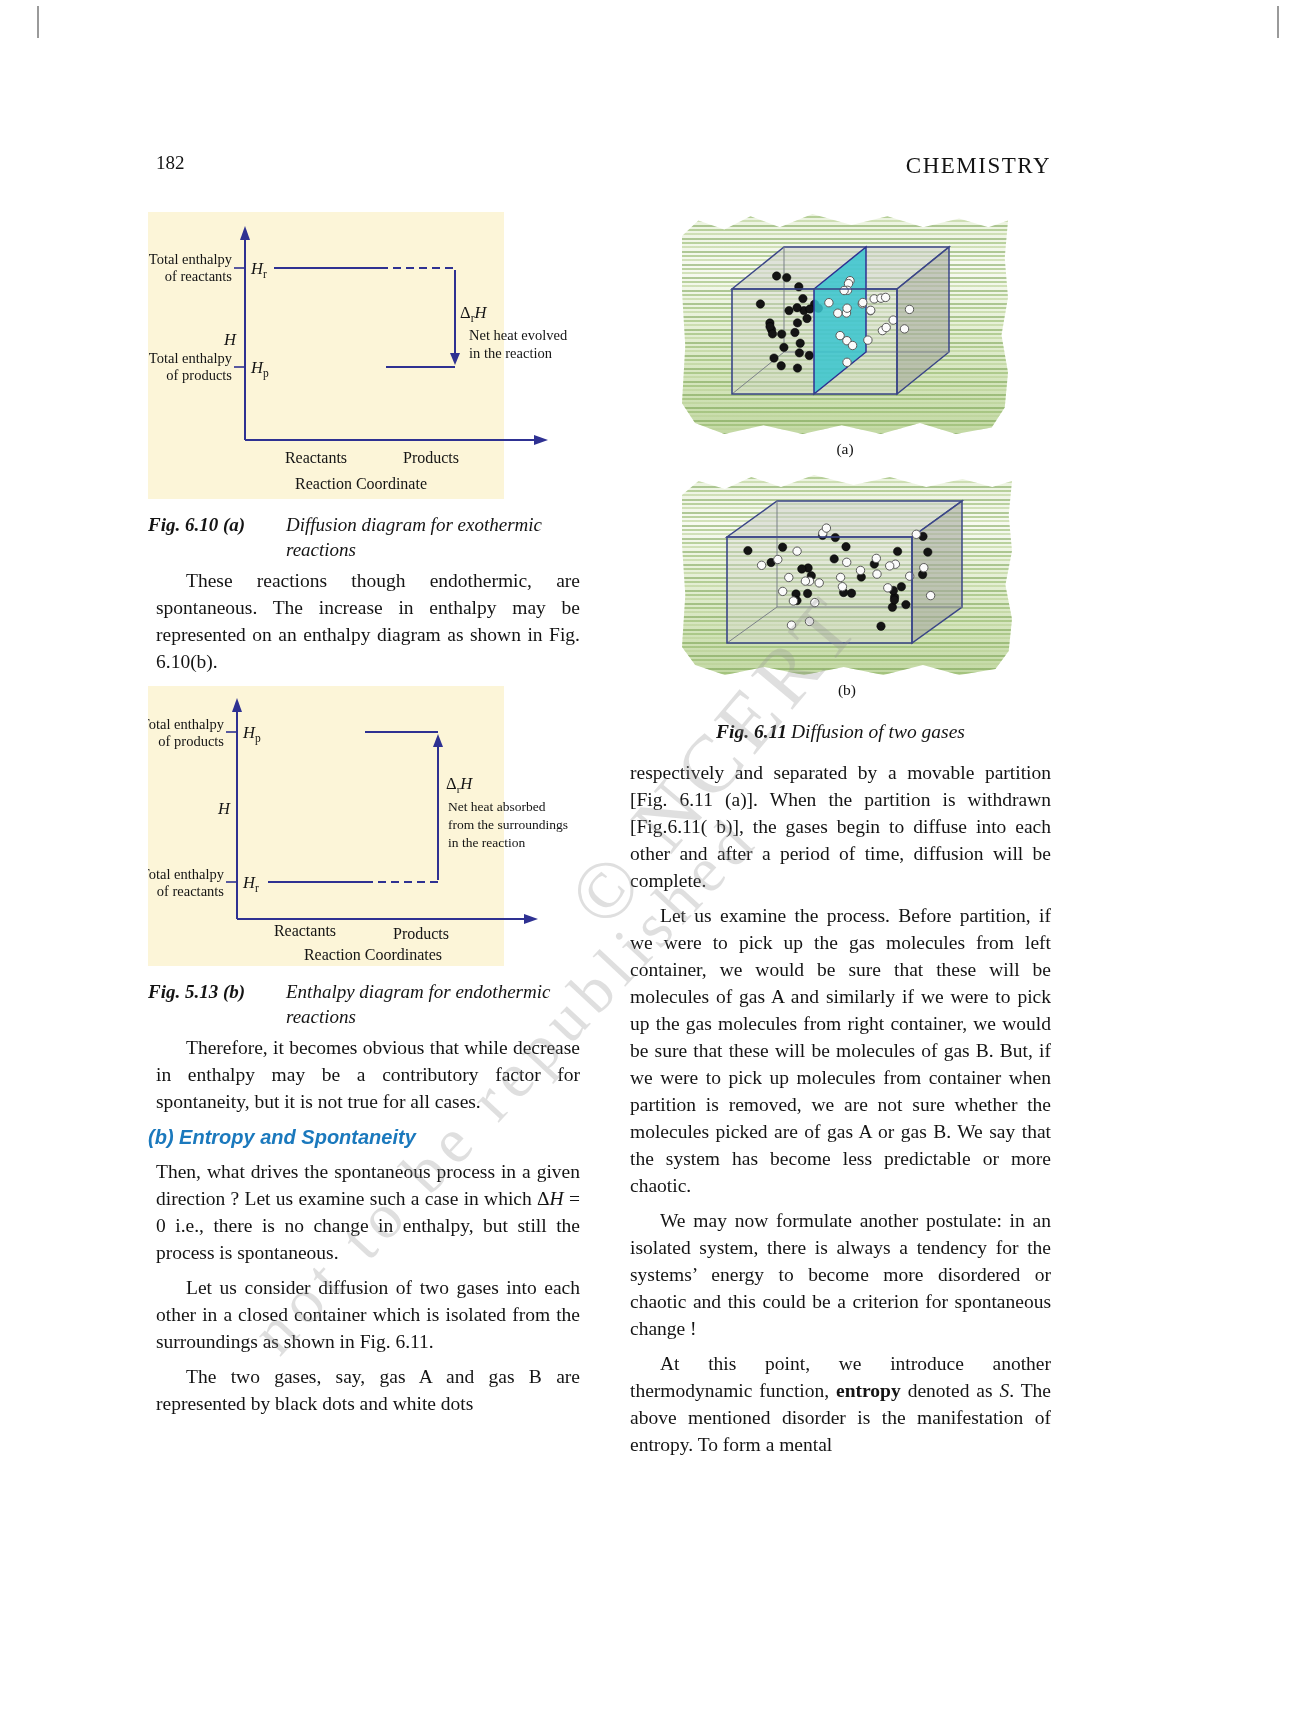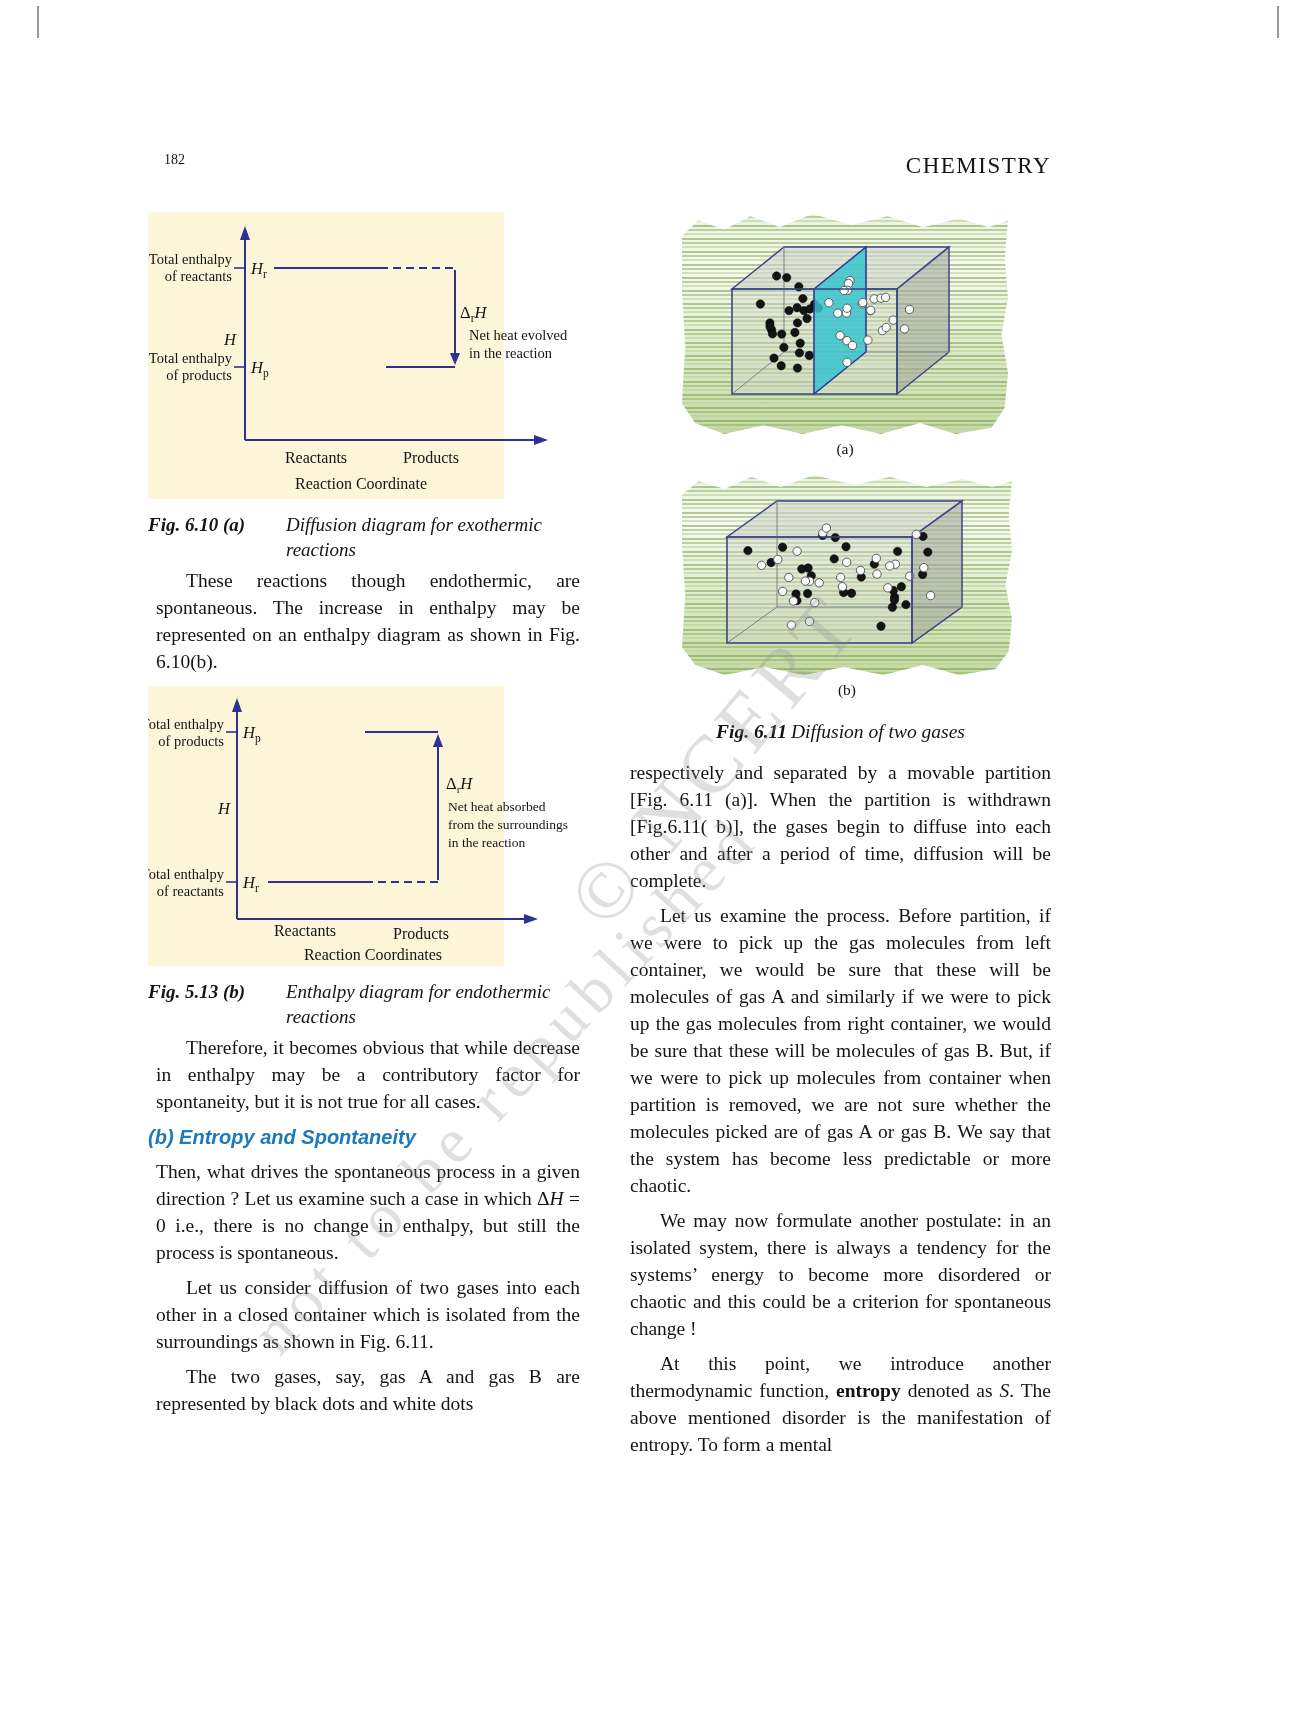--- a/index.html
+++ b/index.html
@@ -2,21 +2,21 @@
 <html><head>
 <meta charset="utf-8">
 <style>
   *{margin:0;padding:0;box-sizing:border-box}
   html,body{background:#ffffff}
   .page{position:relative;width:1312px;height:1709px;background:#ffffff;margin:0 auto;
         overflow:hidden;color:#141414;font-family:"Liberation Serif",serif}
   .crop{position:absolute;top:6px;width:1.5px;height:32px;background:#9a9a9a}
   .crop.l{left:37px}.crop.r{left:1277px}
 
-  .header-num{position:absolute;left:164px;top:152px;font-size:14px}
+  .header-num{position:absolute;left:156px;top:152px;font-size:19px}
   .header-subj{position:absolute;right:261px;top:153px;font-size:23px;letter-spacing:1.5px}
 
   .col{position:absolute;top:205px;width:440px;font-size:19.5px;line-height:27px;text-align:justify}
   .col-left{left:148px}
   .col-right{left:622px;width:437px}
 
   p.body{margin:8px}
   p.indent{text-indent:30px}
   p.mt{margin-top:5px}
 

